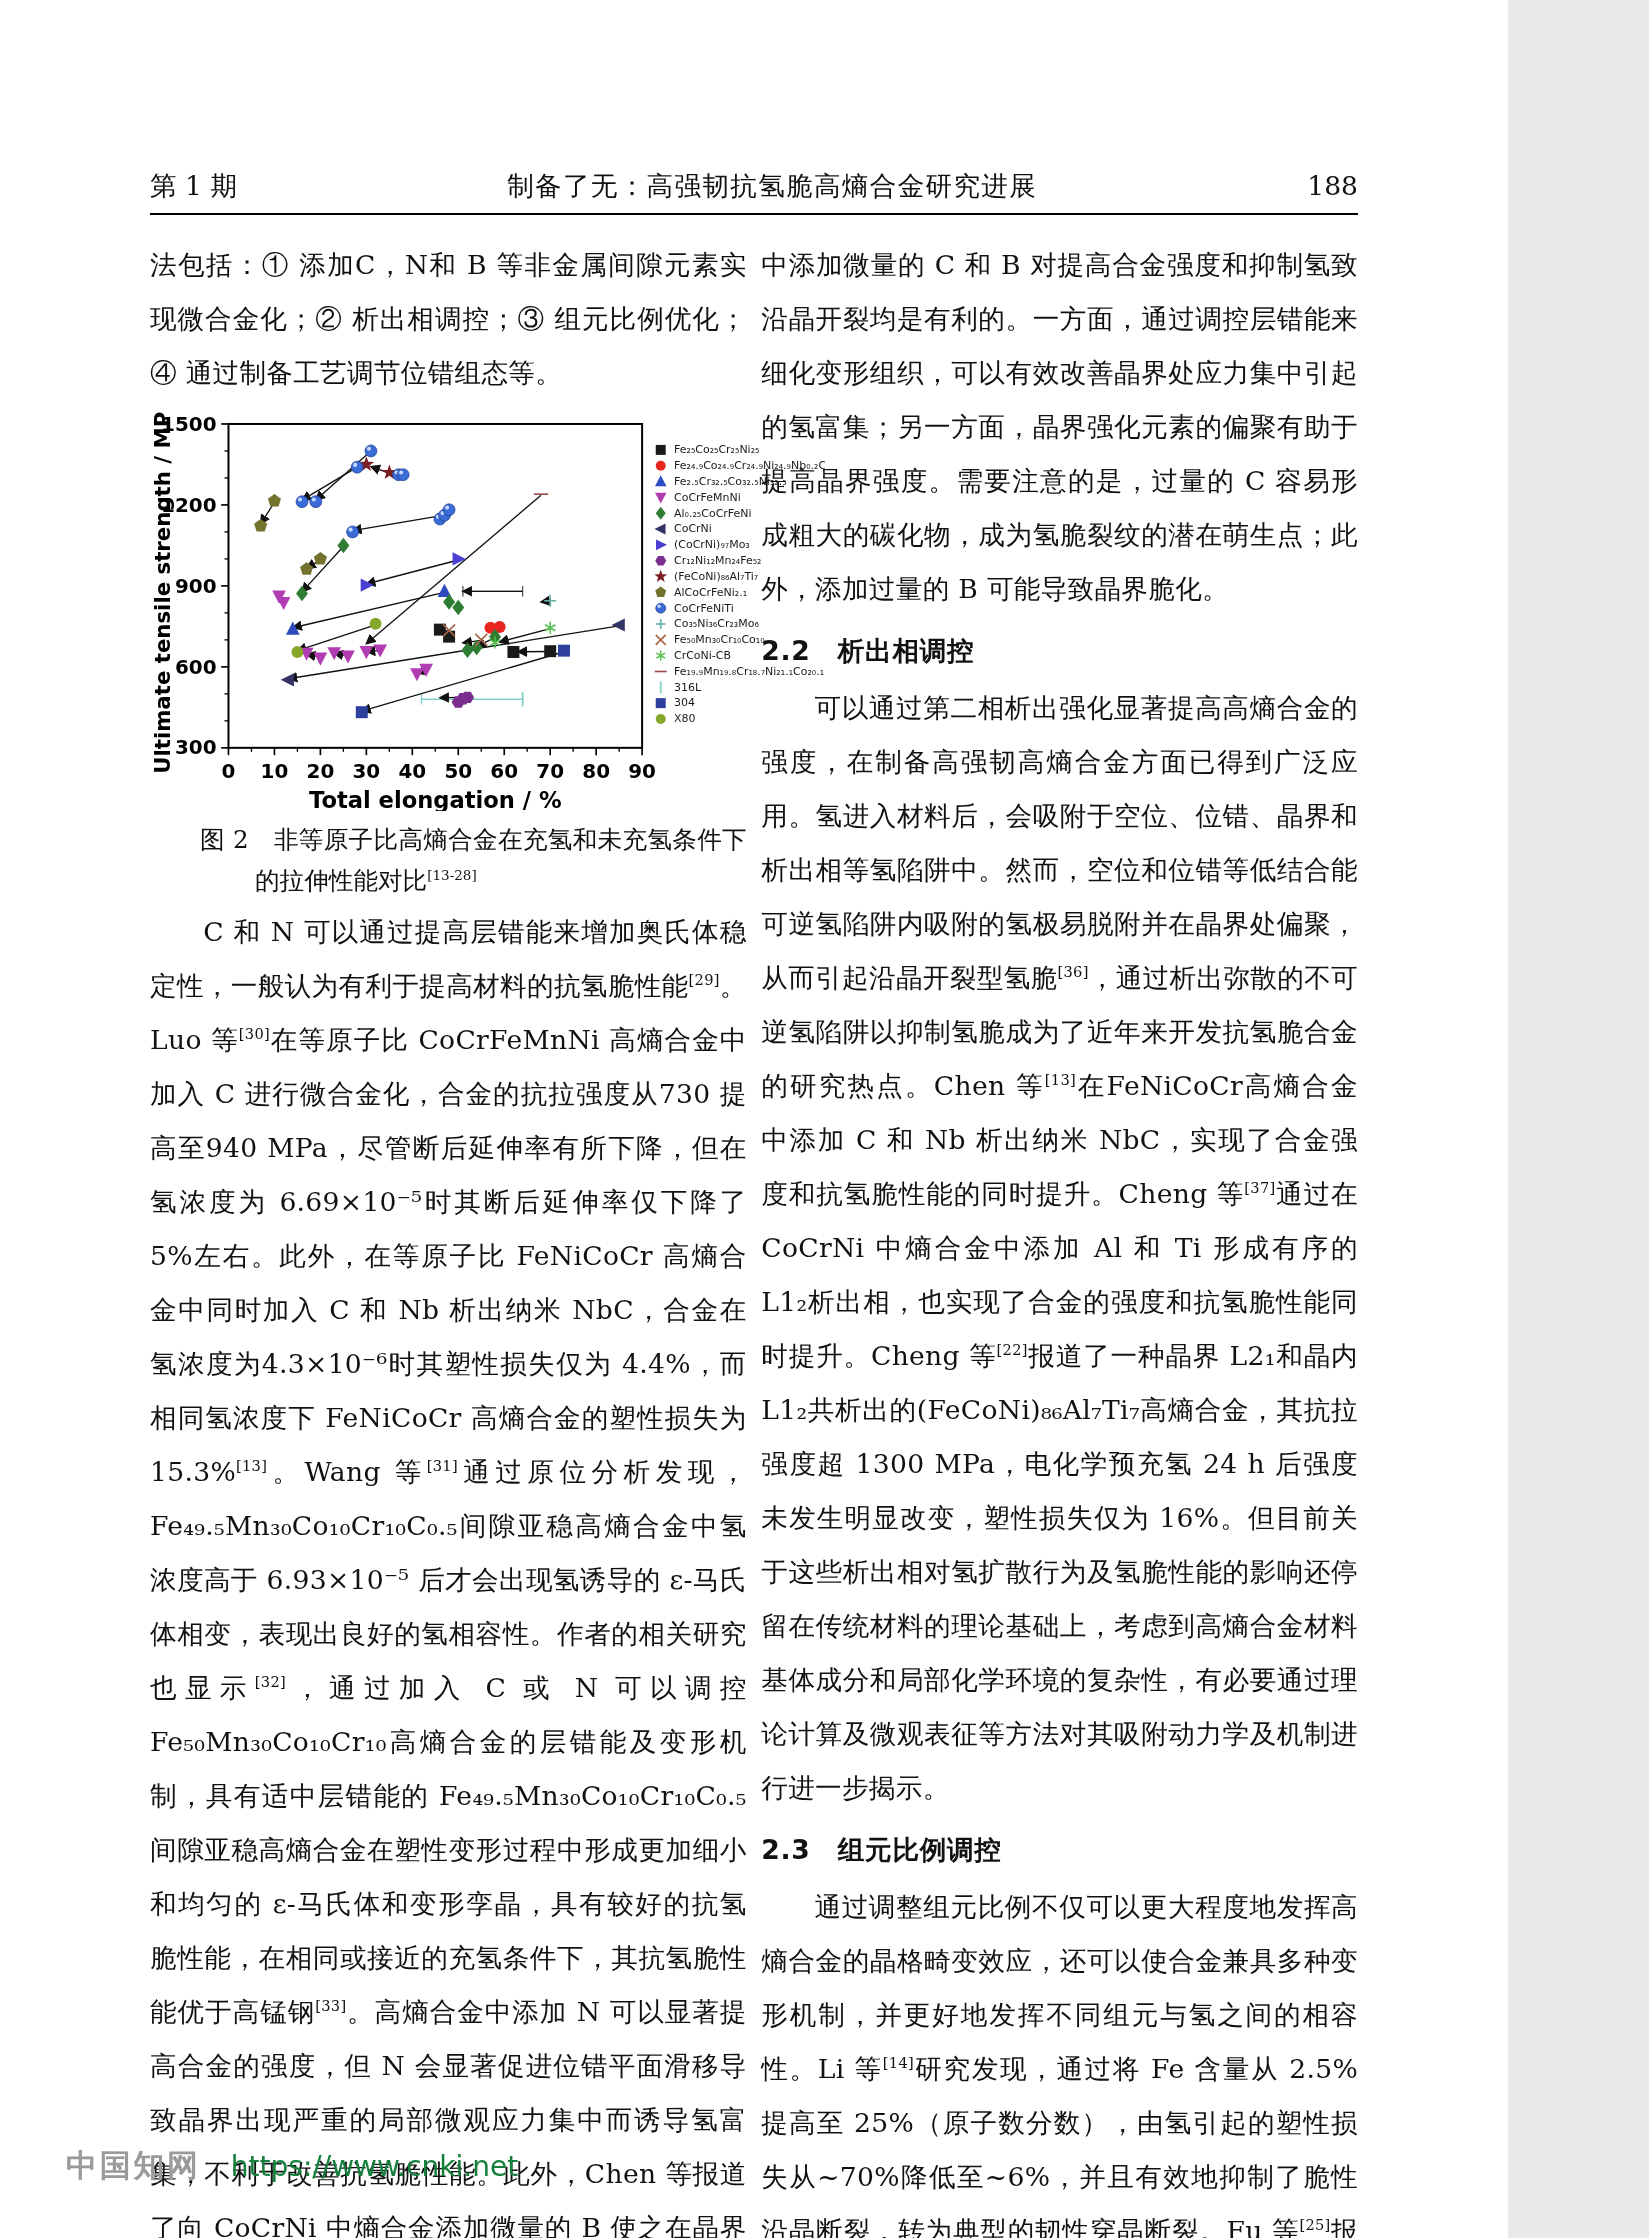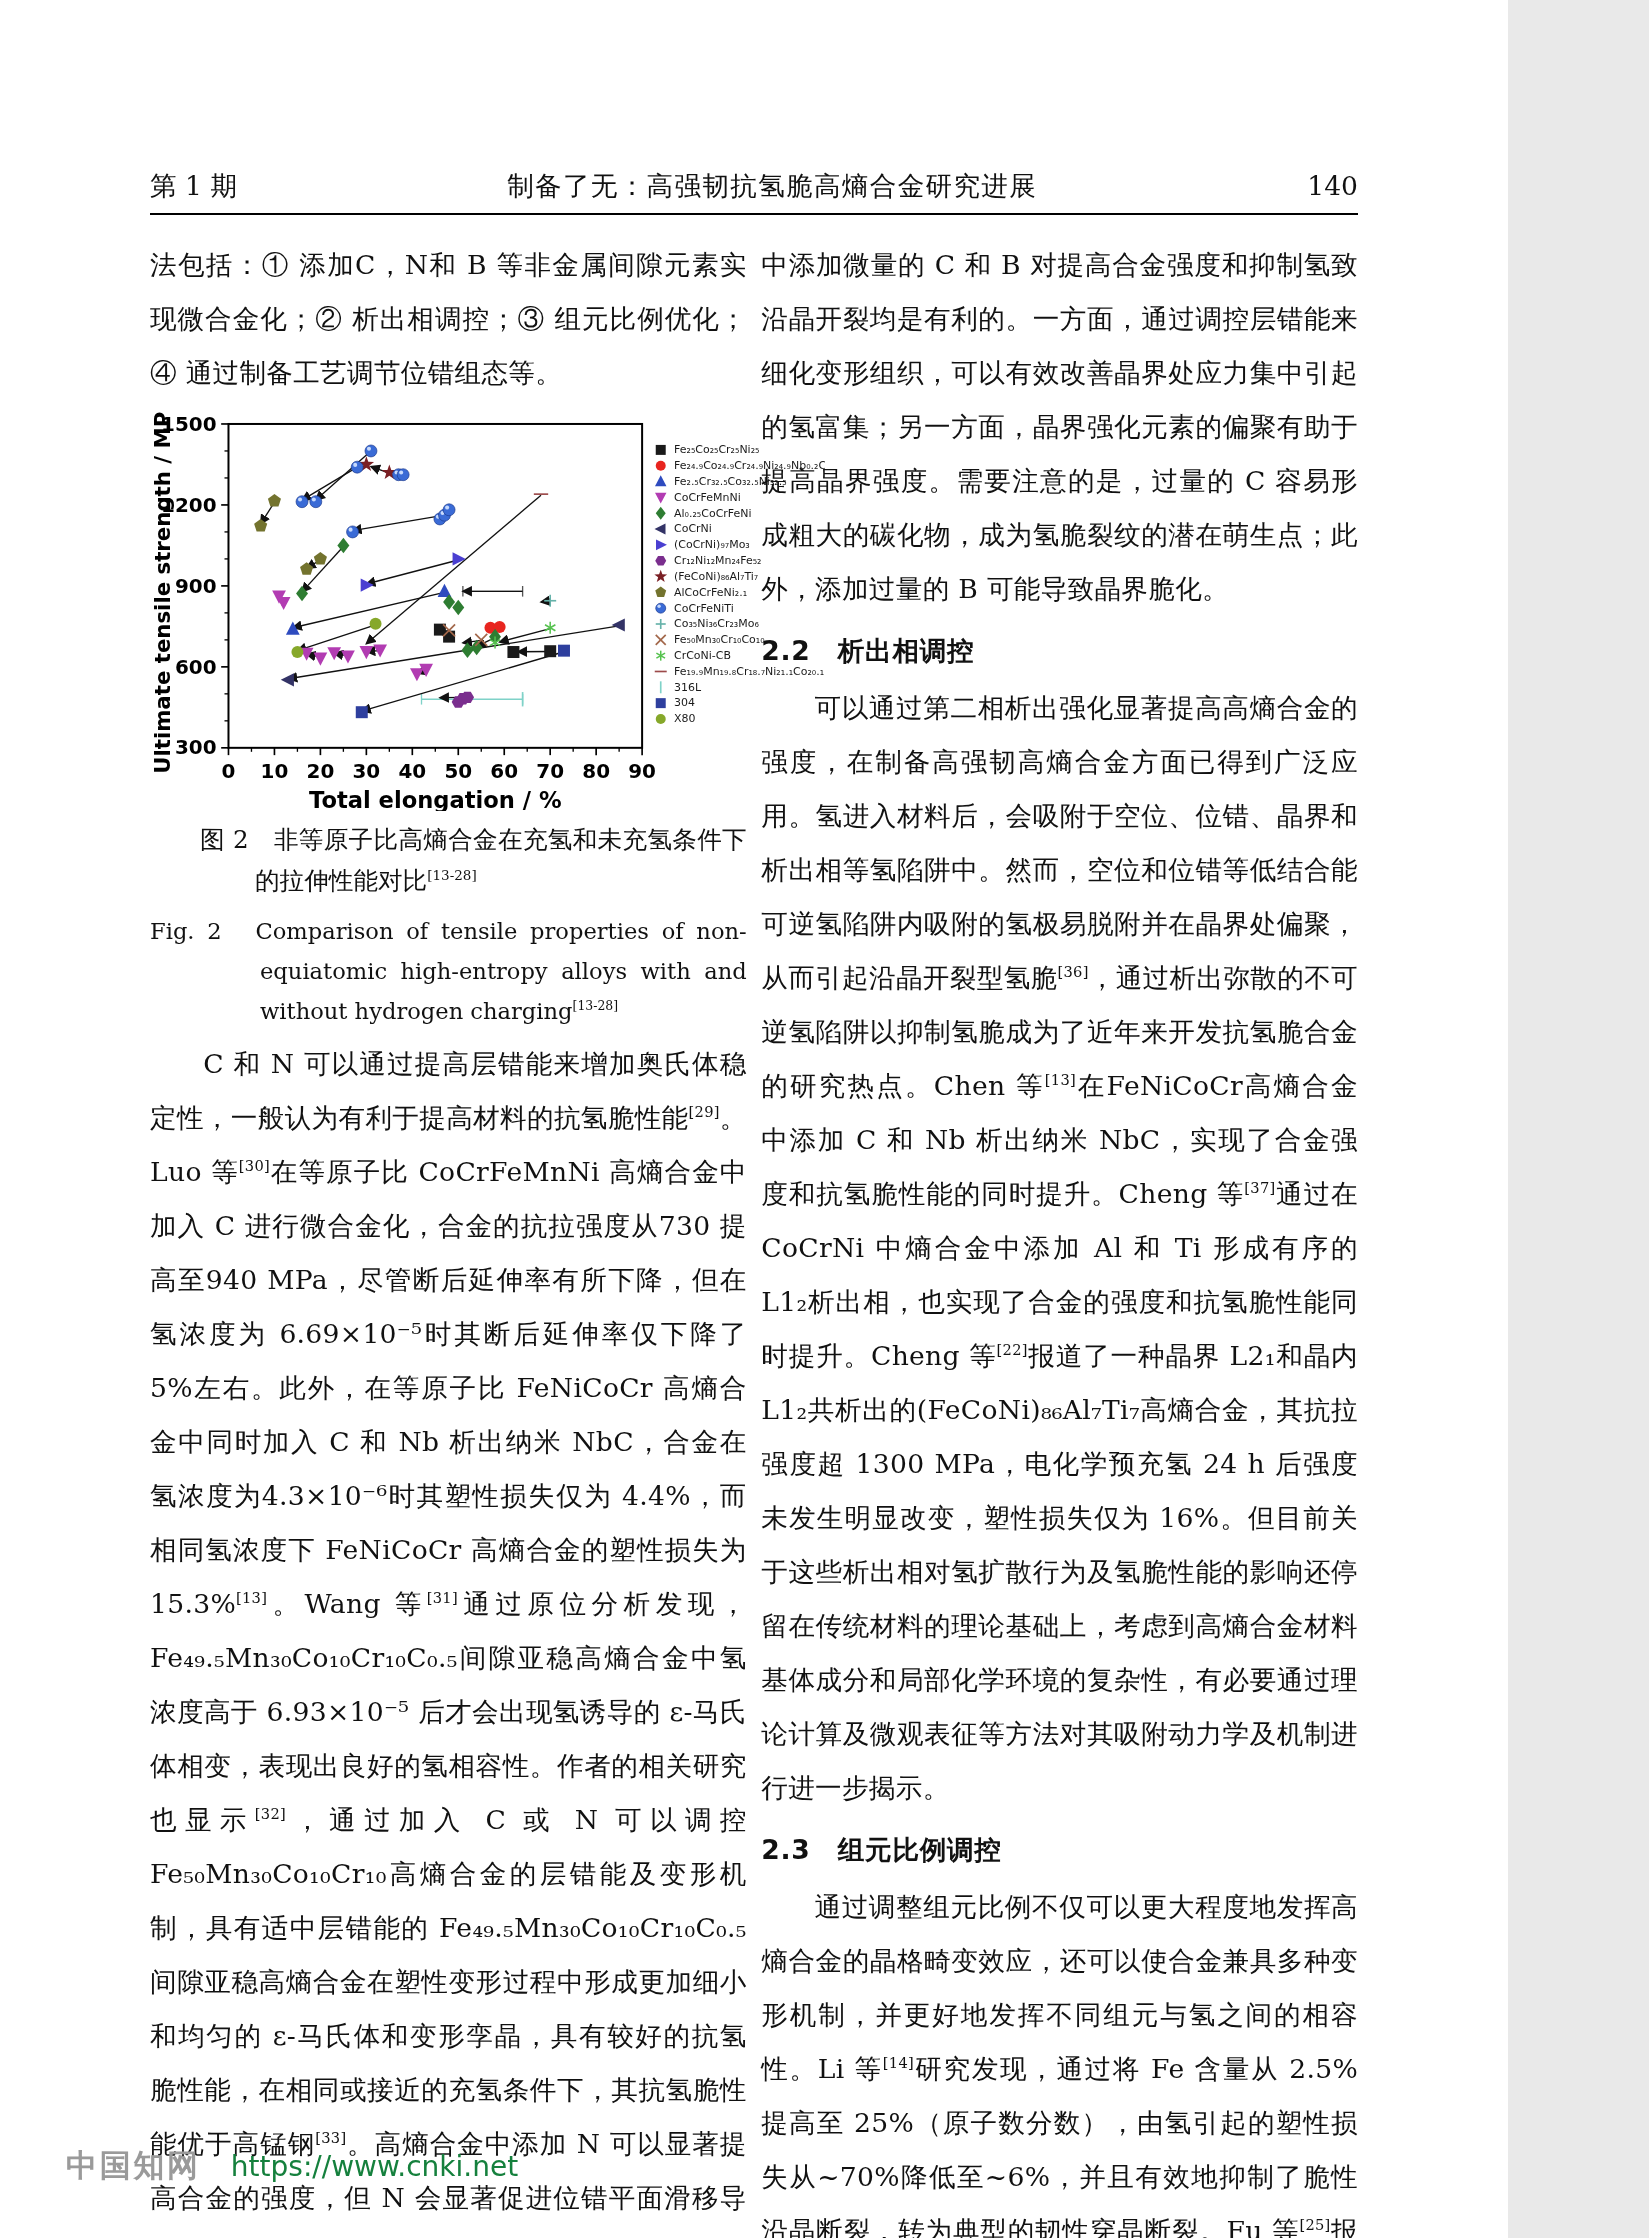--- a/index.html
+++ b/index.html
@@ -51,21 +51,21 @@
   svg text{font-family:"DejaVu Sans","Liberation Sans",sans-serif;}
 </style>
 </head>
 <body>
 
 <div class="page">
 
   <div class="head-row">
     <span>第 1 期</span>
     <span class="ttl">制备了无：高强韧抗氢脆高熵合金研究进展</span>
-    <span>140</span>
+    <span>188</span>
   </div>
   <div class="rule"></div>
 
   <div class="cols">
 
     <div class="col">
       <p class="body">法包括：① 添加C，N和 B 等非金属间隙元素实现微合金化；② 析出相调控；③ 组元比例优化；④ 通过制备工艺调节位错组态等。</p>
 
       <div class="figure">
         <svg id="chart-svg" width="675" height="399" viewBox="0 0 1015 600">
@@ -271,21 +271,20 @@
             <line x1="768" y1="405" x2="768" y2="423" stroke="#7fd2c8" stroke-width="2.5"></line>
             <text x="788" y="419" font-size="16.5" fill="#1a1a1a">316L</text>
             <rect x="760.5" y="430.3" width="15" height="15" fill="#2e3f9e"></rect>
             <text x="788" y="442.8" font-size="16.5" fill="#1a1a1a">304</text>
             <circle cx="768" cy="461.6" r="7.5" fill="#86a82a"></circle>
             <text x="788" y="466.6" font-size="16.5" fill="#1a1a1a">X80</text>
           </svg>
       </div>
 
       <div class="cap cap-cn">图 2　非等原子比高熵合金在充氢和未充氢条件下的拉伸性能对比<sup>[13-28]</sup></div>
-      <div class="cap cap-en">Fig. 2　Comparison of tensile properties of non-equiatomic high-entropy alloys with and without hydrogen charging<sup>[13-28]</sup></div>
 
       <p class="body indent">C 和 N 可以通过提高层错能来增加奥氏体稳定性，一般认为有利于提高材料的抗氢脆性能<sup>[29]</sup>。Luo 等<sup>[30]</sup>在等原子比 CoCrFeMnNi 高熵合金中加入 C 进行微合金化，合金的抗拉强度从730 提高至940 MPa，尽管断后延伸率有所下降，但在氢浓度为 6.69×10⁻⁵时其断后延伸率仅下降了 5%左右。此外，在等原子比 FeNiCoCr 高熵合金中同时加入 C 和 Nb 析出纳米 NbC，合金在氢浓度为4.3×10⁻⁶时其塑性损失仅为 4.4%，而相同氢浓度下 FeNiCoCr 高熵合金的塑性损失为 15.3%<sup>[13]</sup>。Wang 等<sup>[31]</sup>通过原位分析发现，Fe₄₉.₅Mn₃₀Co₁₀Cr₁₀C₀.₅间隙亚稳高熵合金中氢浓度高于 6.93×10⁻⁵ 后才会出现氢诱导的 ε-马氏体相变，表现出良好的氢相容性。作者的相关研究也显示<sup>[32]</sup>，通过加入 C 或 N 可以调控 Fe₅₀Mn₃₀Co₁₀Cr₁₀高熵合金的层错能及变形机制，具有适中层错能的 Fe₄₉.₅Mn₃₀Co₁₀Cr₁₀C₀.₅间隙亚稳高熵合金在塑性变形过程中形成更加细小和均匀的 ε-马氏体和变形孪晶，具有较好的抗氢脆性能，在相同或接近的充氢条件下，其抗氢脆性能优于高锰钢<sup>[33]</sup>。高熵合金中添加 N 可以显著提高合金的强度，但 N 会显著促进位错平面滑移导致晶界出现严重的局部微观应力集中而诱导氢富集，不利于改善抗氢脆性能。此外，Chen 等报道了向 CoCrNi 中熵合金添加微量的 B 使之在晶界偏聚，使合金在充氢后的断裂模式由沿晶型变为穿晶型，塑性损失率显著下降。Ding 等在 CoCrNi 中熵合金中同时掺杂微量的 C 和 B，合金的强度和抗氢脆性能同时提高。总体来看，在高熵合金</p>
     </div>
 
     <div class="col">
       <p class="body">中添加微量的 C 和 B 对提高合金强度和抑制氢致沿晶开裂均是有利的。一方面，通过调控层错能来细化变形组织，可以有效改善晶界处应力集中引起的氢富集；另一方面，晶界强化元素的偏聚有助于提高晶界强度。需要注意的是，过量的 C 容易形成粗大的碳化物，成为氢脆裂纹的潜在萌生点；此外，添加过量的 B 可能导致晶界脆化。</p>
 
       <h3 class="sec">2.2　析出相调控</h3>
       <p class="body indent">可以通过第二相析出强化显著提高高熵合金的强度，在制备高强韧高熵合金方面已得到广泛应用。氢进入材料后，会吸附于空位、位错、晶界和析出相等氢陷阱中。然而，空位和位错等低结合能可逆氢陷阱内吸附的氢极易脱附并在晶界处偏聚，从而引起沿晶开裂型氢脆<sup>[36]</sup>，通过析出弥散的不可逆氢陷阱以抑制氢脆成为了近年来开发抗氢脆合金的研究热点。Chen 等<sup>[13]</sup>在FeNiCoCr高熵合金中添加 C 和 Nb 析出纳米 NbC，实现了合金强度和抗氢脆性能的同时提升。Cheng 等<sup>[37]</sup>通过在 CoCrNi 中熵合金中添加 Al 和 Ti 形成有序的 L1₂析出相，也实现了合金的强度和抗氢脆性能同时提升。Cheng 等<sup>[22]</sup>报道了一种晶界 L2₁和晶内 L1₂共析出的(FeCoNi)₈₆Al₇Ti₇高熵合金，其抗拉强度超 1300 MPa，电化学预充氢 24 h 后强度未发生明显改变，塑性损失仅为 16%。但目前关于这些析出相对氢扩散行为及氢脆性能的影响还停留在传统材料的理论基础上，考虑到高熵合金材料基体成分和局部化学环境的复杂性，有必要通过理论计算及微观表征等方法对其吸附动力学及机制进行进一步揭示。</p>
 

